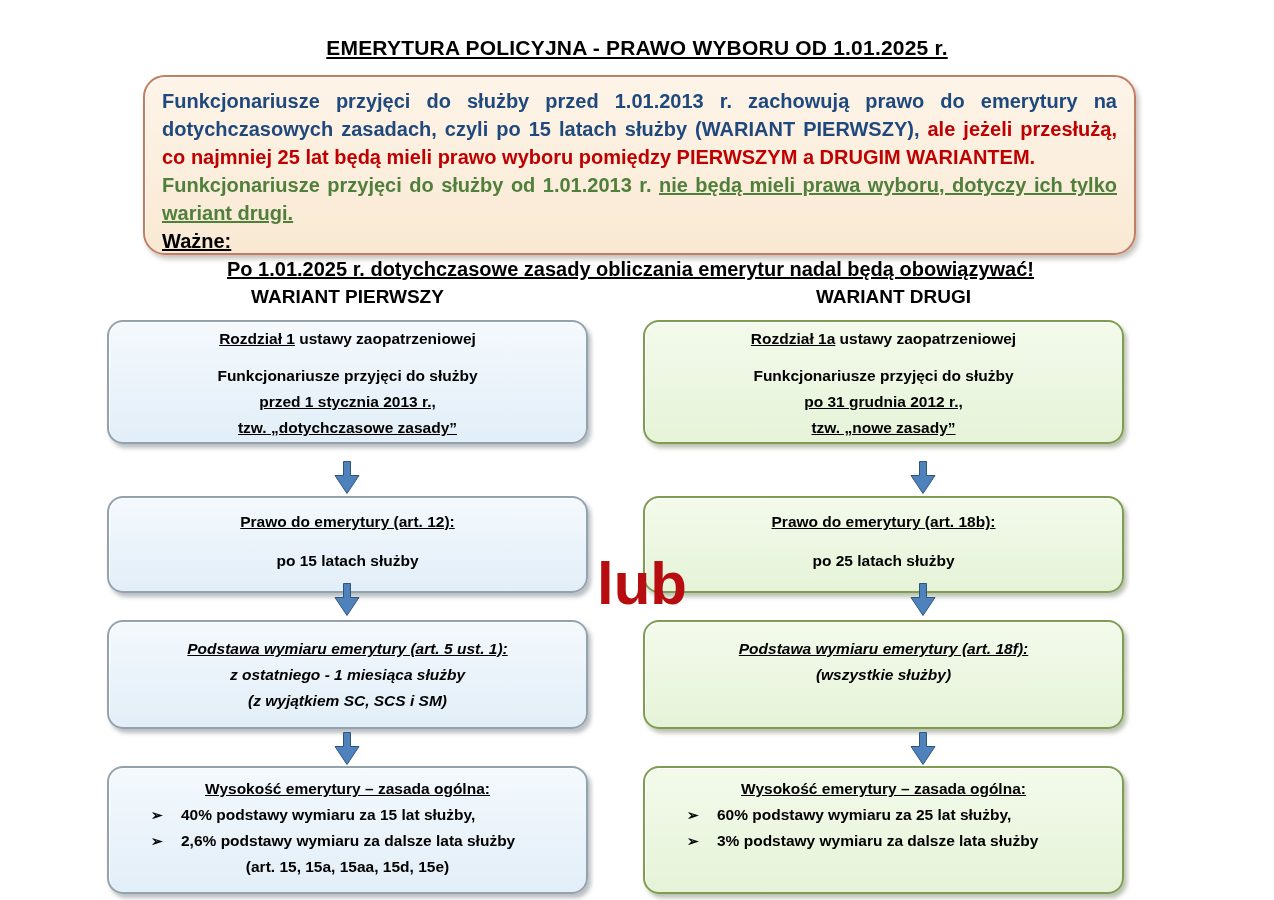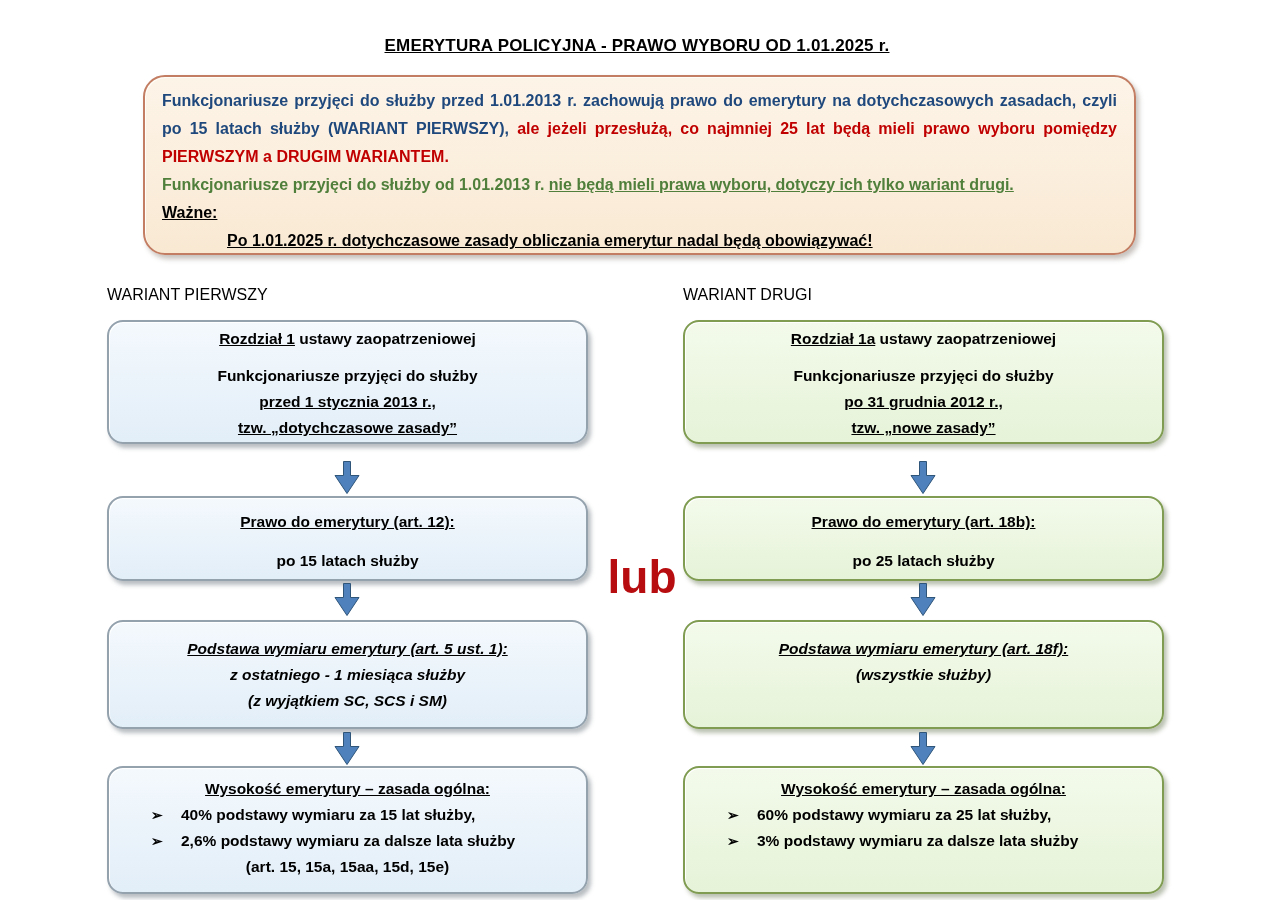--- a/index.html
+++ b/index.html
@@ -4,64 +4,64 @@
 <style>
   html,body { margin:0; padding:0; background:#ffffff; }
   .page {
     position:relative; width:1274px; height:900px; background:#ffffff;
     font-family:"Liberation Sans", sans-serif; color:#000; overflow:hidden;
   }
   .u { text-decoration:underline; }
 
   .title {
     position:absolute; top:36px; left:0; width:100%;
-    text-align:center; font-size:17px; font-weight:bold; letter-spacing:0.2px;
+    text-align:center; font-size:21px; font-weight:bold; letter-spacing:0.2px;
   }
 
   .intro-box {
     position:absolute; left:143px; top:75px; width:993px; height:180px;
     box-sizing:border-box; border:2px solid #c27d62; border-radius:22px;
     background:linear-gradient(#fdf4e8, #f9e9d3);
     box-shadow:3px 4px 5px rgba(130,120,110,0.45), inset 1px 1px 0 #fffdf8;
     padding:10px 17px 0 17px;
-    font-size:16px; font-weight:bold; line-height:28px; text-align:justify;
+    font-size:20px; font-weight:bold; line-height:28px; text-align:justify;
   }
   .intro-box p { margin:0; }
   .blue-text  { color:#1f497d; }
   .red-text   { color:#c00000; }
   .green-text { color:#4f7f3b; }
   .wazne      { text-align:left; }
   .wazne-note { text-align:left; padding-left:65px; }
 
   .col-header {
-    position:absolute; top:286px; width:481px; text-align:left;
-    font-size:16px; font-weight:normal;
+    position:absolute; top:286px; width:481px; text-align:center;
+    font-size:19px; font-weight:bold;
   }
   .col-header.left  { left:107px; }
-  .col-header.right { left:683px; }
+  .col-header.right { left:653px; }
 
   .fbox {
     position:absolute; width:481px; box-sizing:border-box;
     border-radius:16px; text-align:center;
     font-size:15.5px; font-weight:bold; line-height:26px;
   }
   .fbox.blue {
     background:linear-gradient(#f4f9fd, #e2eef8);
     border:2px solid #94a2ae;
     box-shadow:3px 4px 4px rgba(100,110,120,0.45), inset 1px 1px 0 #ffffff;
   }
   .fbox.green {
     background:linear-gradient(#f3faeb, #e6f3d8);
     border:2px solid #7f9c52;
     box-shadow:3px 4px 4px rgba(105,120,85,0.45), inset 1px 1px 0 #ffffff;
   }
   .col-l { left:107px; }
-  .col-r { left:683px; }
+  .col-r { left:643px; }
   .r1 { top:320px; height:124px; padding-top:4px; }
-  .r2 { top:496px; height:85px;  padding-top:11px; }
+  .r2 { top:496px; height:97px;  padding-top:11px; }
   .r3 { top:620px; height:109px; padding-top:14px;font-style:italic; }
   .r4 { top:766px; height:128px; padding-top:8px; }
   .gap-after { margin-bottom:11px; }
   .gap-after-sm { margin-bottom:13px; }
 
   .bullet-row {
     display:flex; text-align:left; padding-left:42px; align-items:baseline;
   }
   .bullet-mark { width:20px; flex:0 0 20px; margin-right:10px; font-size:14px; }
 
@@ -69,21 +69,21 @@
     position:absolute; width:26px; height:33px;
   }
   .arr-l { left:334px; }
   .arr-r { left:910px; }
   .a1 { top:461px; }
   .a2 { top:583px; }
   .a3 { top:732px; }
 
   .lub {
     position:absolute; left:596px; top:554px; width:92px;
-    text-align:center; font-size:46px; line-height:1; font-weight:bold;
+    text-align:center; font-size:60px; line-height:1; font-weight:bold;
     color:#b80d10;
   }
 </style>
 </head>
 <body>
 
 <div class="page">
 
   <div class="title">
     <span class="u">EMERYTURA POLICYJNA - PRAWO WYBORU OD 1.01.2025 r.</span>

